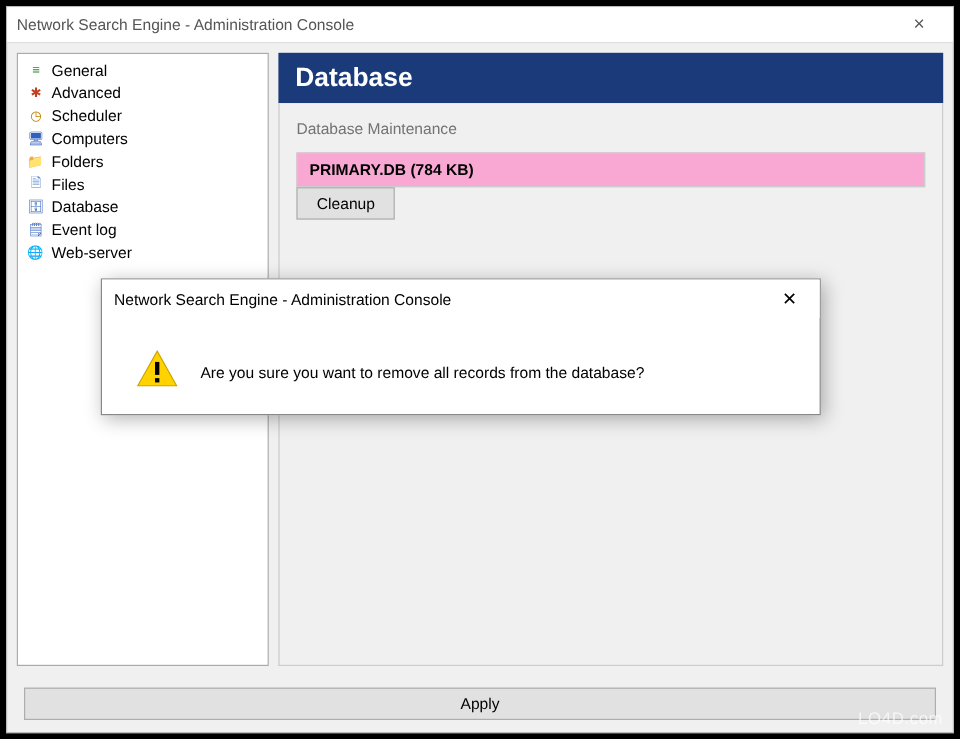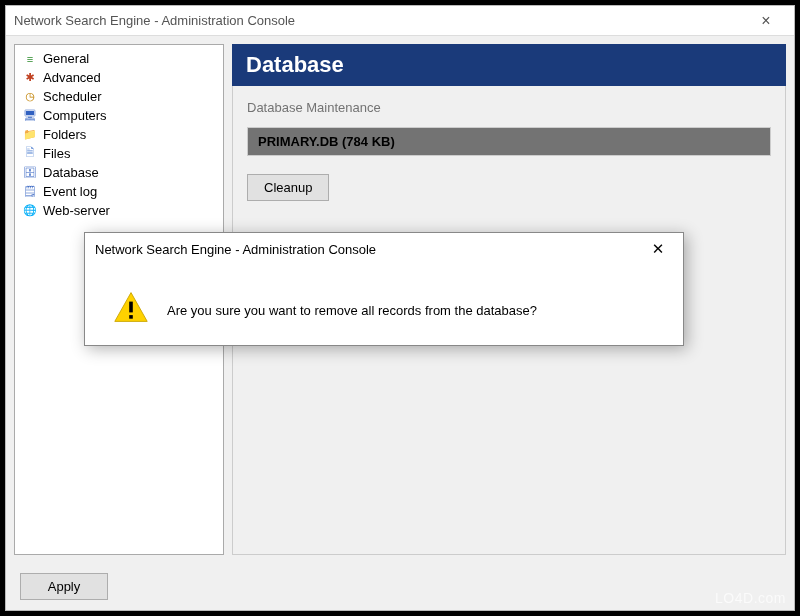--- a/index.html
+++ b/index.html
@@ -92,41 +92,41 @@
       border: 1px solid #ccc;
       border-top: none;
       padding: 14px;
     }
     .section-label {
       font-size: 13px;
       color: #737373;
       margin-bottom: 12px;
     }
     .db-info {
-      background: #737373;
+      background: #f9a8d4;
       border: 1px solid #ccc;
       padding: 6px 10px;
       font-weight: bold;
       font-size: 13px;
-      margin-bottom: 18px;
     }
     .btn {
       background: #e1e1e1;
       border: 1px solid #adadad;
       padding: 5px 16px;
       font-size: 13px;
       cursor: pointer;
       font-family: inherit;
       min-width: 80px;
     }
     .bottom-bar {
       padding: 10px 14px;
       display: flex;
-      justify-content: space-between;
+      justify-content: center;
       gap: 8px;
+      flex-direction: column;
     }
     .bottom-bar .btn { min-width: 88px; }
     
     .dialog-overlay {
       position: absolute;
       top: 0; left: 0; right: 0; bottom: 0;
     }
     .dialog {
       position: absolute;
       top: 232px;

